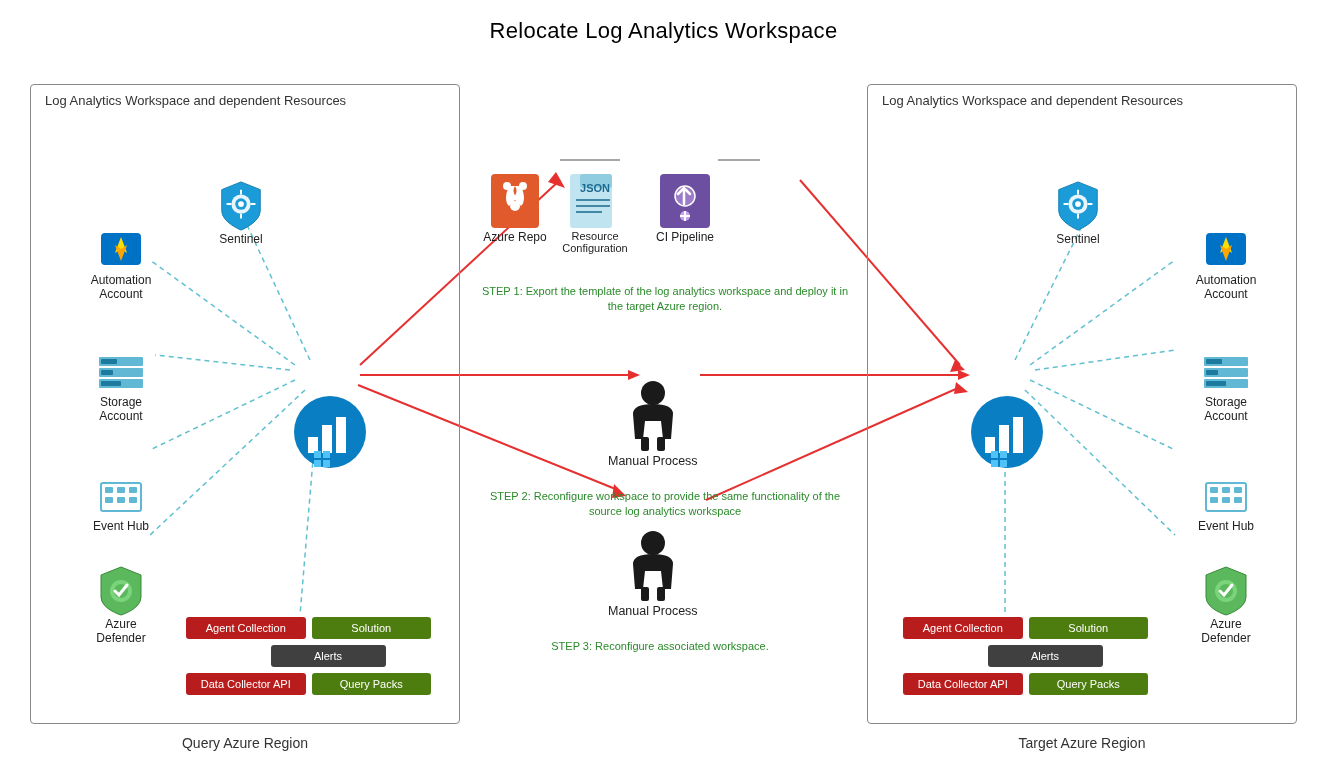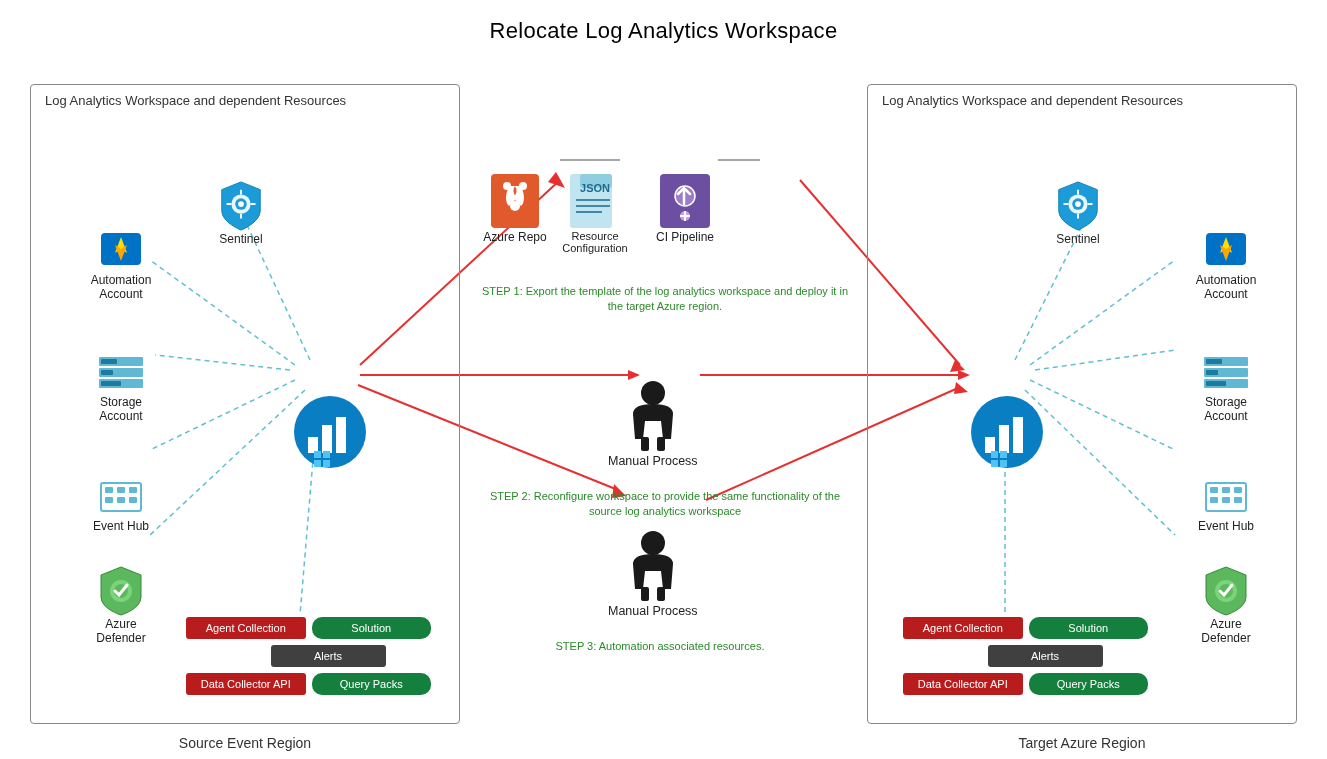--- a/index.html
+++ b/index.html
@@ -76,21 +76,21 @@
     }
     .tile {
       background: #b91c1c;
       color: #fff;
       font-size: 11px;
       padding: 5px 8px;
       border-radius: 3px;
       text-align: center;
       flex: 1;
     }
-    .tile.dark { background: #15803d; border-radius: 10px; }
+    .tile.dark { background: #4d7c0f; }
     .tile.mid { background: #404040; margin-left: 39px; }
 
     
     #center-area {
       position: absolute;
       left: 460px;
       right: 460px;
       top: 30px;
       height: 640px;
     }
@@ -291,21 +291,21 @@
       </div>
       <div class="tile-row" style="justify-content:center;">
         <div class="tile mid" style="flex:0 0 115px;">Alerts</div>
       </div>
       <div class="tile-row">
         <div class="tile">Data Collector API</div>
         <div class="tile dark">Query Packs</div>
       </div>
     </div>
 
-    <span class="region-sublabel">Source Event Region</span>
+    <span class="region-sublabel">Query Azure Region</span>
   </div>
 
   <div class="region-box" id="right-region">
     <span class="region-label">Log Analytics Workspace and dependent Resources</span>
 
     <div class="icon-item" style="left:170px; top:95px;">
       <svg class="sentinel-shield" viewBox="0 0 48 54">
         <path d="M24 2 L44 10 L44 32 C44 44 24 52 24 52 C24 52 4 44 4 32 L4 10 Z" fill="#1b9cd8" stroke="#1780b0" stroke-width="1"></path>
         <circle cx="24" cy="25" r="10" fill="white" opacity="0.9"></circle>
         <circle cx="24" cy="25" r="6" fill="#1b9cd8"></circle>
@@ -452,17 +452,17 @@
     <div class="person-icon" style="position:absolute; left:148px; top:445px;">
       <svg width="60" height="75" viewBox="0 0 60 75">
         <circle cx="30" cy="14" r="12" fill="#1a1a1a"></circle>
         <path d="M10 35 Q10 25 30 25 Q50 25 50 35 L48 60 L40 60 L38 42 L22 42 L20 60 L12 60 Z" fill="#1a1a1a"></path>
         <rect x="18" y="58" width="8" height="14" rx="2" fill="#1a1a1a"></rect>
         <rect x="34" y="58" width="8" height="14" rx="2" fill="#1a1a1a"></rect>
       </svg>
       <span>Manual Process</span>
     </div>
 
-    <div class="step-text" style="left:80px; top:555px; width:240px;">STEP 3: Automation associated resources.</div>
+    <div class="step-text" style="left:80px; top:555px; width:240px;">STEP 3: Reconfigure associated workspace.</div>
 
   </div>
 
 </div>
 
 </body></html>

